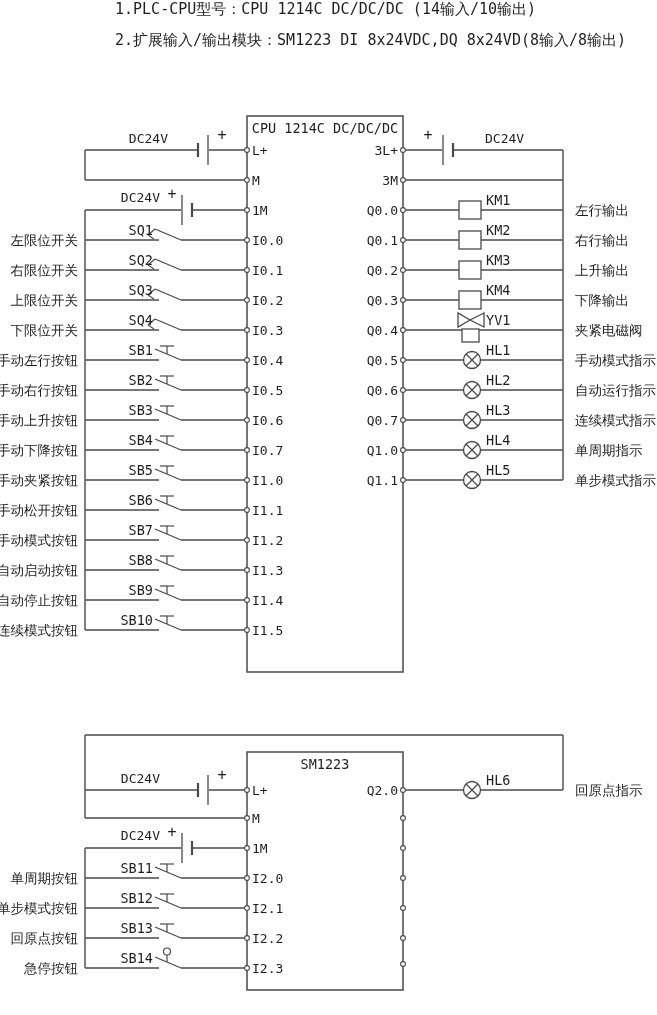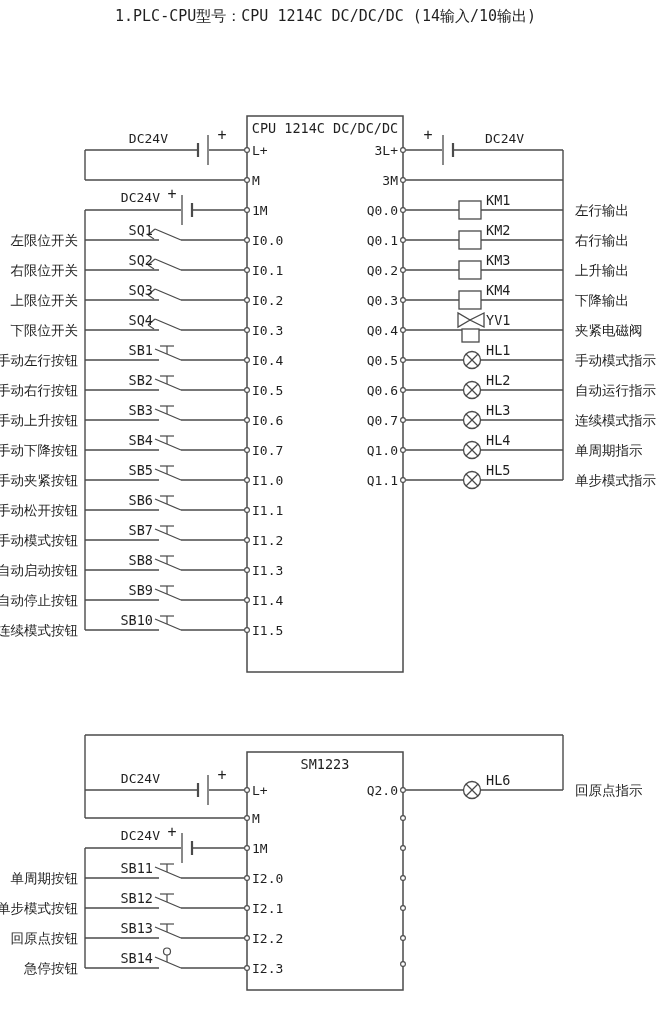--- a/index.html
+++ b/index.html
@@ -1,35 +1,36 @@
 <!DOCTYPE html>
 <html><head>
 <meta charset="utf-8">
 <style>
   html,body{margin:0;padding:0;background:#fff;}
   .page{position:relative;width:657px;height:1015px;background:#fff;overflow:hidden;
         font-family:"Liberation Sans",sans-serif;}
   .title{position:absolute;left:115px;color:#1f1f1f;font-size:15px;white-space:nowrap;
          font-family:"DejaVu Sans Mono","Liberation Sans",sans-serif;}
-  #t1{top:7px}
+  #t1{top:0}
   #t2{top:31px}
   svg{position:absolute;left:0;top:0;}
   text{fill:#1f1f1f;}
   .cjk{font:13.5px "Liberation Sans",sans-serif;}
   .tag{font:13.5px "DejaVu Sans Mono",monospace;}
   .pin{font:13px "DejaVu Sans Mono",monospace;}
   .hdr{font:13.5px "DejaVu Sans Mono",monospace;}
   .pwr{font:13px "DejaVu Sans Mono",monospace;}
   .plus{font:15px "DejaVu Sans Mono",monospace;}
 </style>
 </head>
 <body>
 
 <div class="page">
   <div class="title" id="t1">1.PLC-CPU型号：CPU 1214C DC/DC/DC (14输入/10输出)</div>
+  <div class="title" id="t2">2.扩展输入/输出模块：SM1223 DI 8x24VDC,DQ 8x24VD(8输入/8输出)</div>
   <svg id="diagram" width="657" height="1015" viewBox="0 0 657 1015">
       <rect x="247" y="116" width="156" height="556" fill="none" stroke="#4a4a4a" stroke-width="1.5"></rect>
       <text x="325" y="133" class="hdr" text-anchor="middle">CPU 1214C DC/DC/DC</text>
       <line x1="85" y1="150" x2="197" y2="150" stroke="#4a4a4a" stroke-width="1.4" stroke-linecap="butt"></line>
       <line x1="209" y1="150" x2="244" y2="150" stroke="#4a4a4a" stroke-width="1.4" stroke-linecap="butt"></line>
       <line x1="198" y1="143" x2="198" y2="157" stroke="#4a4a4a" stroke-width="2.2" stroke-linecap="butt"></line>
       <line x1="208" y1="135" x2="208" y2="165" stroke="#4a4a4a" stroke-width="1.3" stroke-linecap="butt"></line>
       <text x="222" y="140" class="plus" text-anchor="middle">+</text>
       <text x="168" y="143" class="pwr" text-anchor="end">DC24V</text>
       <line x1="85" y1="150" x2="85" y2="180" stroke="#4a4a4a" stroke-width="1.4" stroke-linecap="butt"></line>

